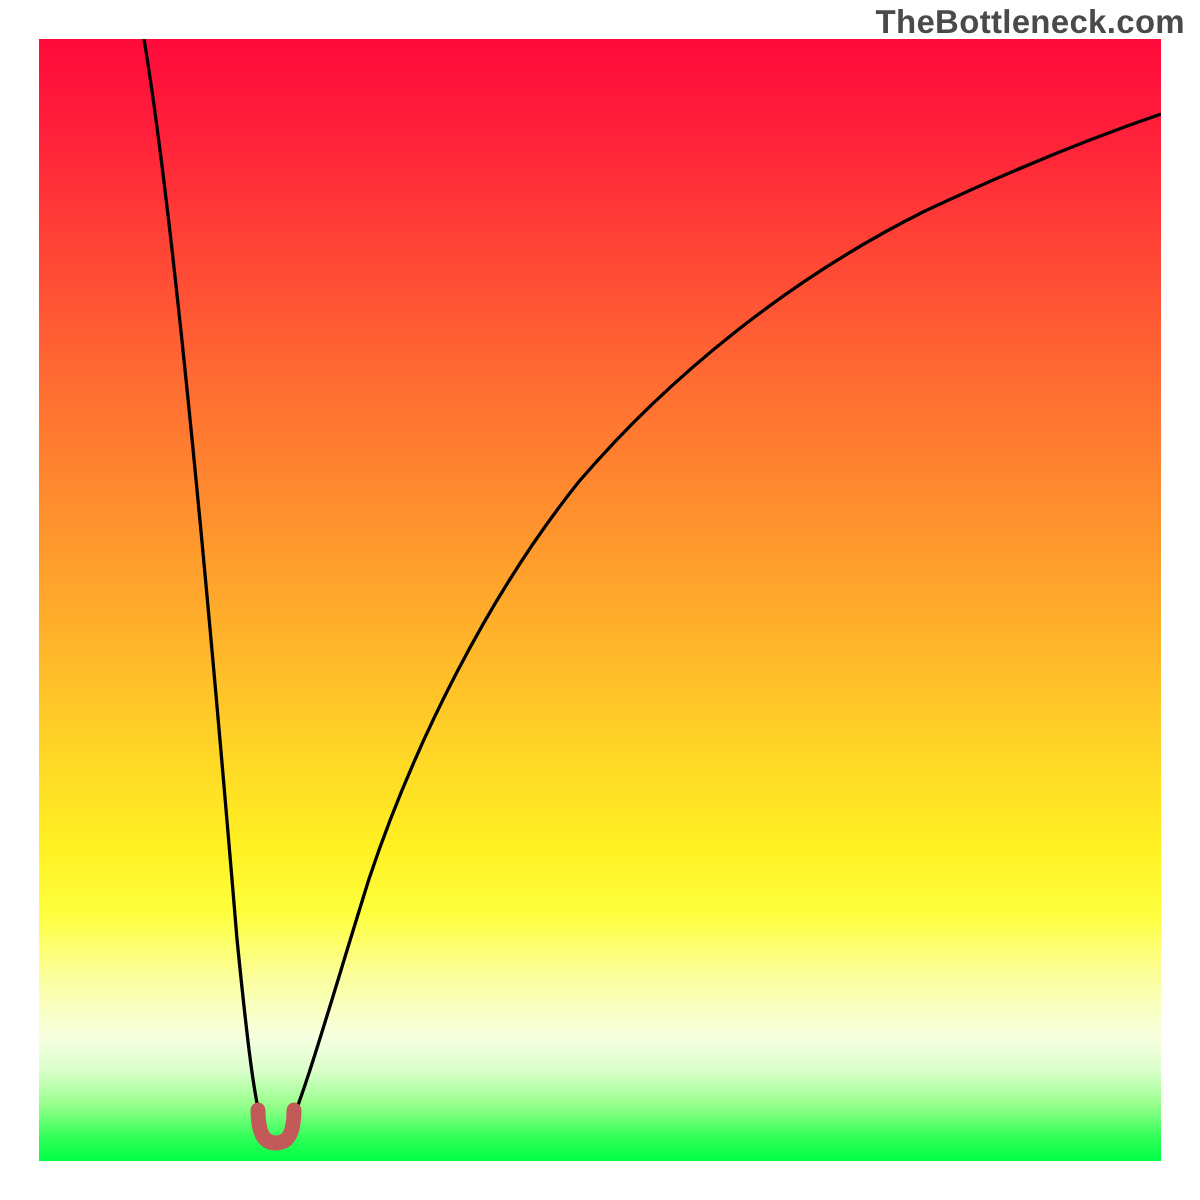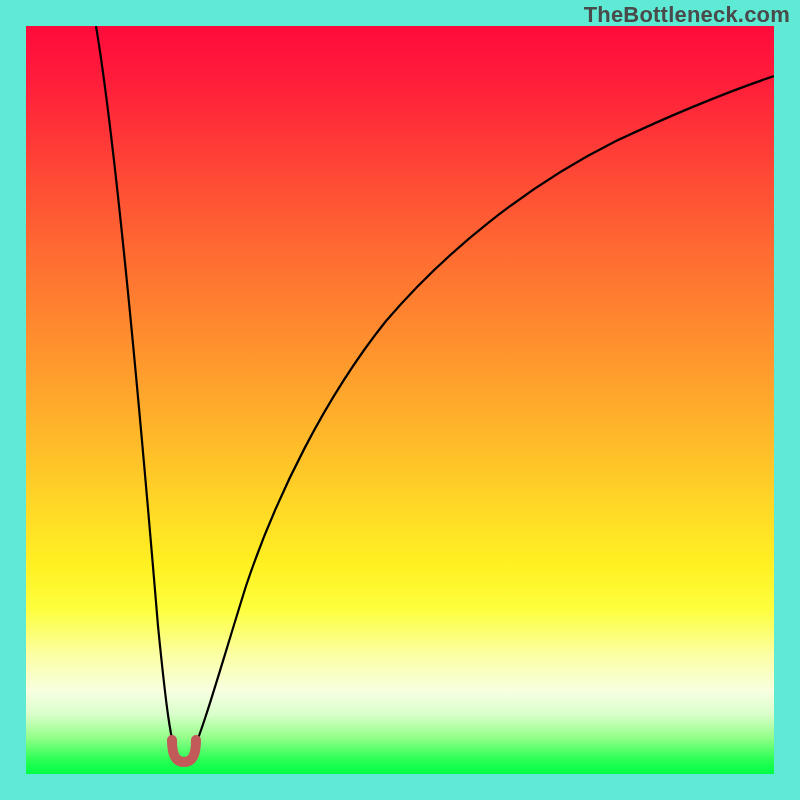--- a/index.html
+++ b/index.html
@@ -10,21 +10,21 @@
     background: #000;
     overflow: hidden;
     font-family: Arial, Helvetica, sans-serif;
   }
   .frame {
     position: absolute;
     top: 0;
     left: 0;
     width: 800px;
     height: 800px;
-    background: #5eead4;
+    background: #ffffff;
   }
   .plot {
     position: absolute;
     left: 26px;
     top: 26px;
     width: 748px;
     height: 748px;
   }
   .gradient-bg {
     position: absolute;

